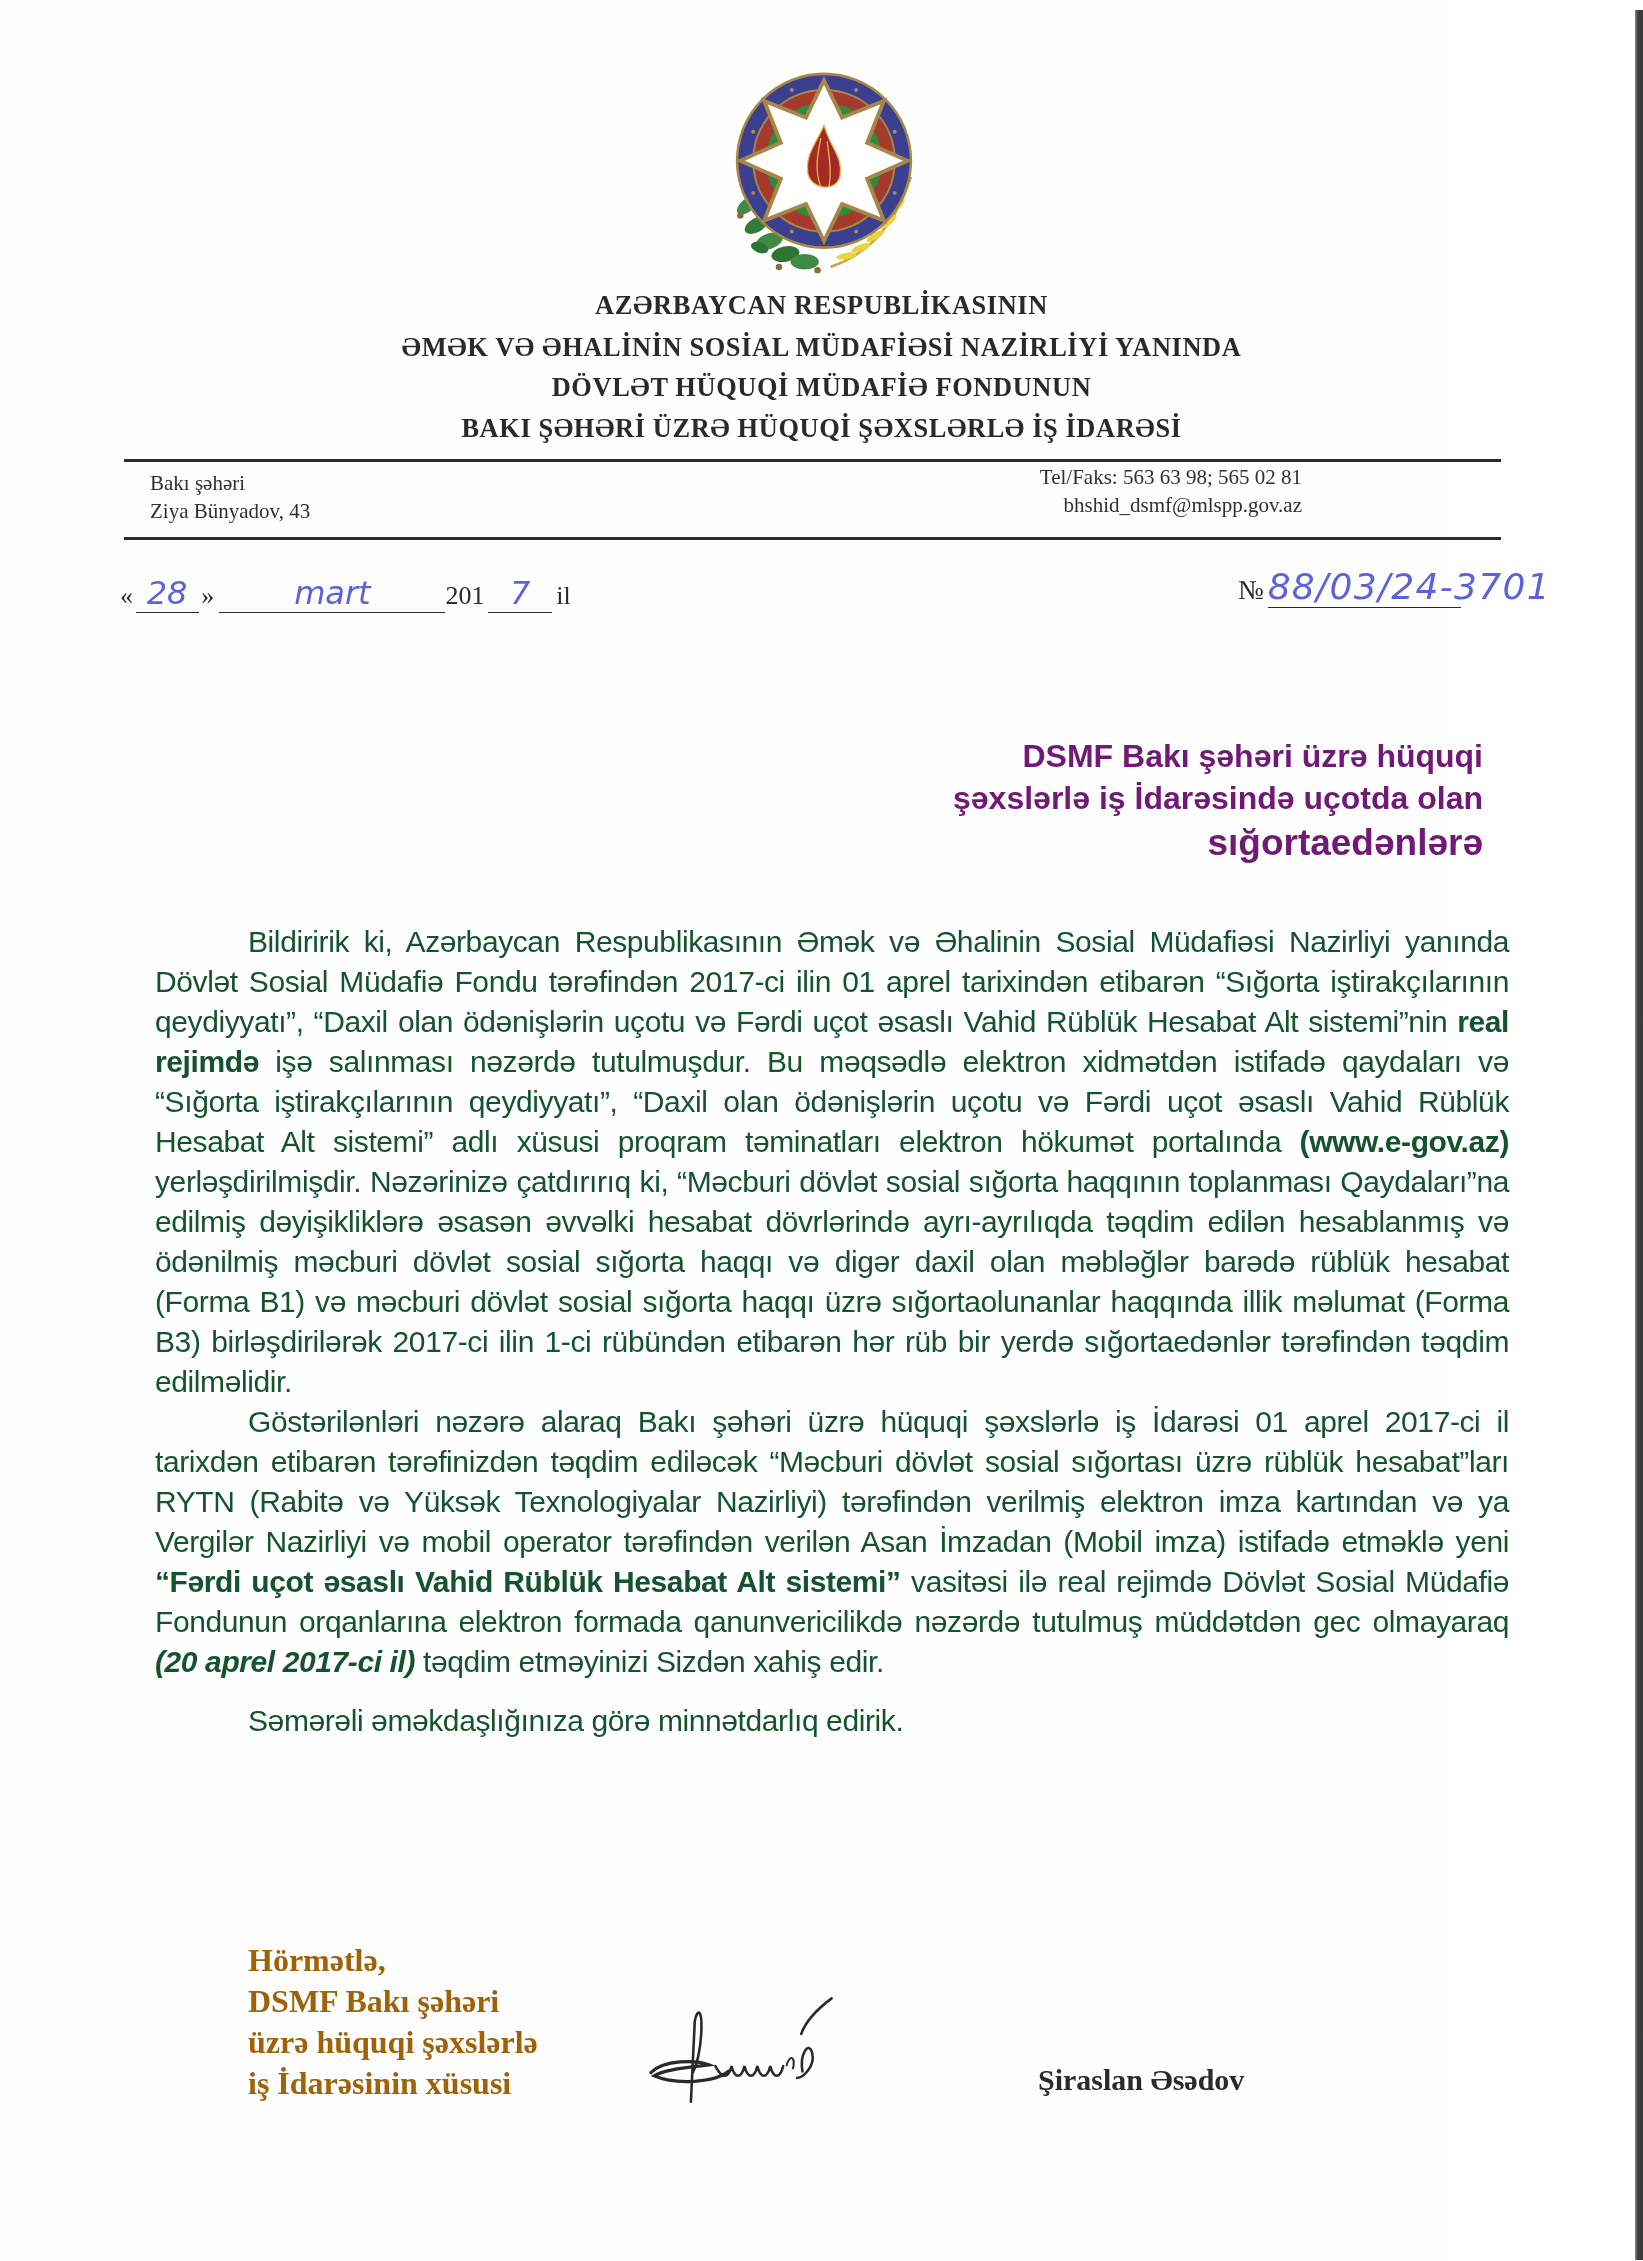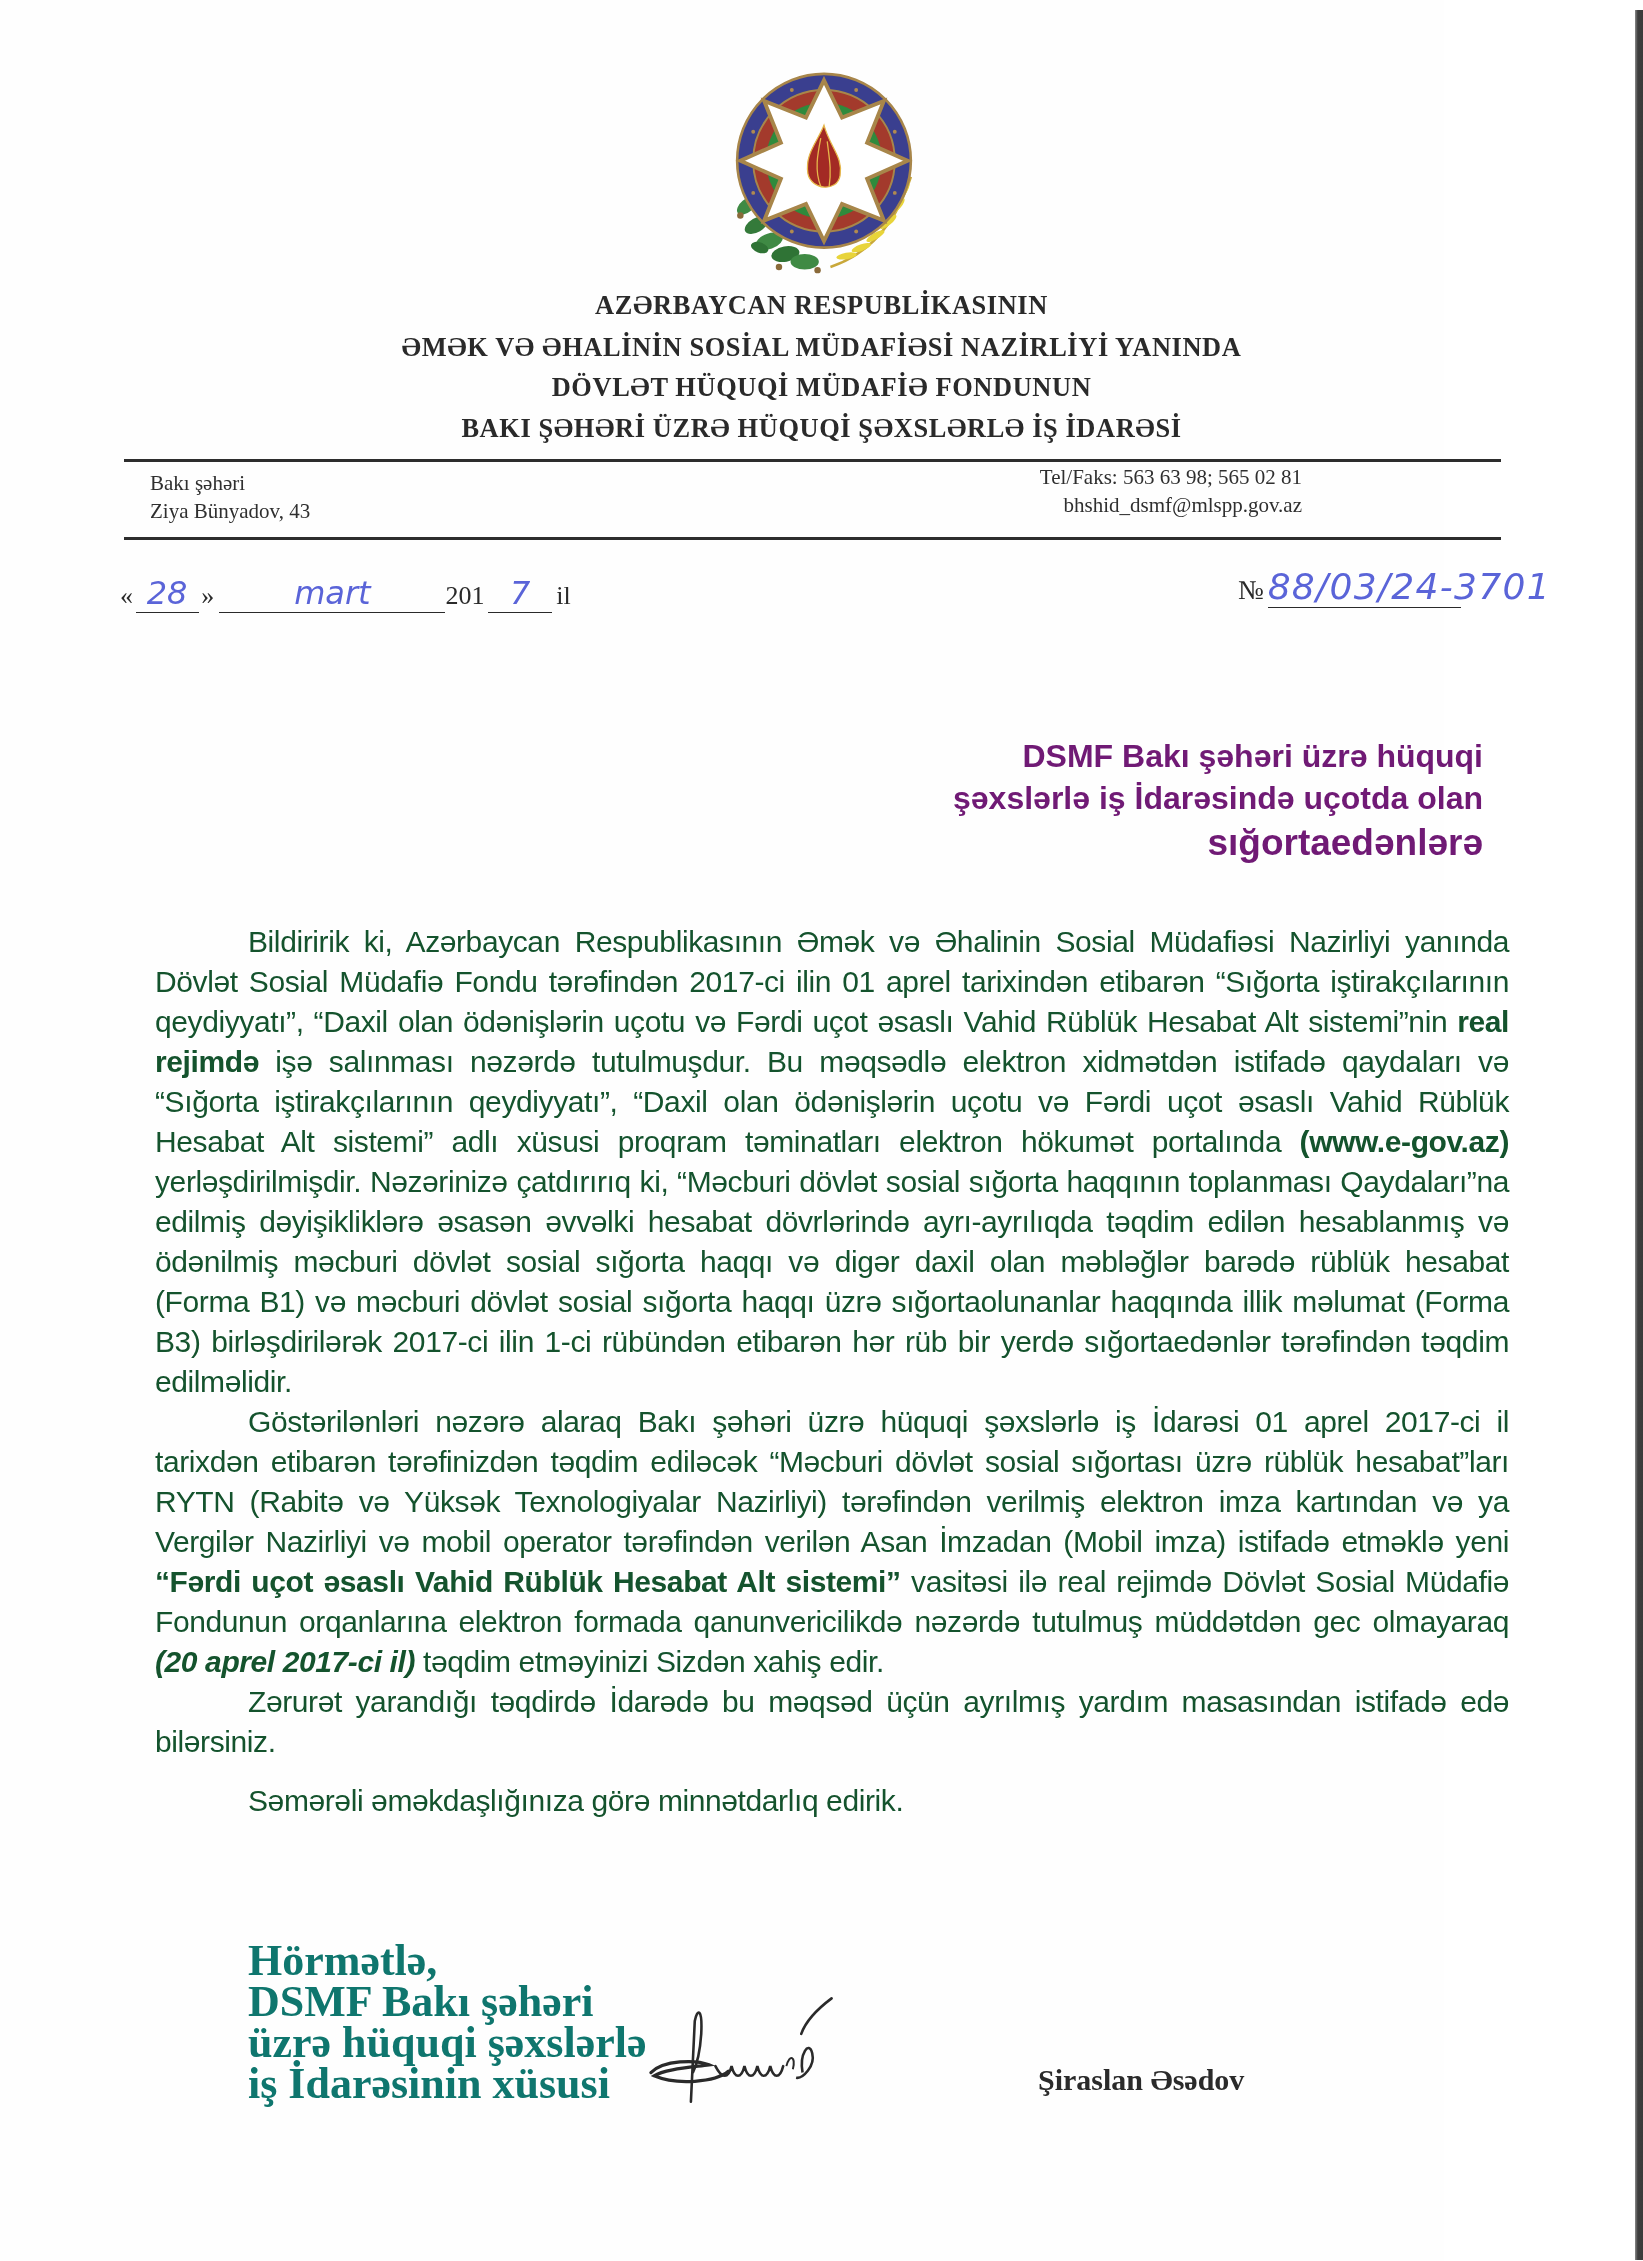--- a/index.html
+++ b/index.html
@@ -38,21 +38,21 @@
   .rcp-1 { top: 738px; font-size: 32px; }
   .rcp-2 { top: 780px; font-size: 32px; }
   .rcp-3 { top: 822px; font-size: 37px; }
 
   .body { position: absolute; left: 155px; width: 1354px; top: 922px; font-family: "Liberation Sans", sans-serif; font-size: 30px; line-height: 40px; color: #14532d; text-align: justify; letter-spacing: -0.4px; }
   .body p { margin: 0; text-indent: 93px; }
   .body b { font-weight: bold; }
   .body .bi { font-weight: bold; font-style: italic; }
   .body p.gap { margin-top: 19.3px; }
 
-  .closing { position: absolute; left: 248px; top: 1940px; font-family: "Liberation Serif", serif; font-weight: bold; font-size: 44px; line-height: 41px; color: #0f766e; }
+  .closing { position: absolute; left: 248px; top: 1940px; font-family: "Liberation Serif", serif; font-weight: bold; font-size: 32px; line-height: 41px; color: #a16207; }
   .signature { position: absolute; left: 638px; top: 1995px; width: 271px; height: 110px; }
   .signer { position: absolute; left: 1038px; top: 2063px; font-family: "Liberation Serif", serif; font-weight: bold; font-size: 30px; color: #2a2a2a; }
 </style>
 </head>
 <body>
 
 <div class="page">
 
   <div class="scan-edge"></div>
 
@@ -128,21 +128,20 @@
     <span>№</span><span class="f-num"><span class="numtext">88/03/24-3701</span></span>
   </div>
 
   <div class="recipient rcp-1">DSMF Bakı şəhəri üzrə hüquqi</div>
   <div class="recipient rcp-2">şəxslərlə iş İdarəsində uçotda olan</div>
   <div class="recipient rcp-3">sığortaedənlərə</div>
 
   <div class="body">
     <p><span>Bildiririk ki, Azərbaycan Respublikasının Əmək və Əhalinin Sosial Müdafiəsi Nazirliyi yanında Dövlət Sosial Müdafiə Fondu tərəfindən 2017-ci ilin 01 aprel tarixindən etibarən “Sığorta iştirakçılarının qeydiyyatı”, “Daxil olan ödənişlərin uçotu və Fərdi uçot əsaslı Vahid Rüblük Hesabat Alt sistemi”nin </span><b>real rejimdə</b><span> işə salınması nəzərdə tutulmuşdur. Bu məqsədlə elektron xidmətdən istifadə qaydaları və “Sığorta iştirakçılarının qeydiyyatı”, “Daxil olan ödənişlərin uçotu və Fərdi uçot əsaslı Vahid Rüblük Hesabat Alt sistemi” adlı xüsusi proqram təminatları  elektron hökumət portalında </span><b>(www.e-gov.az)</b><span> yerləşdirilmişdir. Nəzərinizə çatdırırıq ki, “Məcburi dövlət sosial sığorta haqqının toplanması Qaydaları”na edilmiş dəyişikliklərə əsasən əvvəlki hesabat dövrlərində ayrı-ayrılıqda təqdim edilən hesablanmış və ödənilmiş məcburi dövlət sosial sığorta haqqı və digər daxil olan məbləğlər barədə rüblük hesabat (Forma B1) və məcburi dövlət sosial sığorta haqqı üzrə sığortaolunanlar haqqında illik məlumat (Forma B3) birləşdirilərək 2017-ci ilin 1-ci rübündən etibarən hər rüb bir yerdə sığortaedənlər tərəfindən təqdim edilməlidir.</span></p>
     <p><span>Göstərilənləri nəzərə alaraq Bakı şəhəri üzrə hüquqi şəxslərlə iş İdarəsi 01 aprel 2017-ci il tarixdən etibarən tərəfinizdən təqdim ediləcək “Məcburi dövlət sosial sığortası üzrə rüblük hesabat”ları RYTN (Rabitə və Yüksək Texnologiyalar Nazirliyi) tərəfindən verilmiş elektron imza kartından və ya Vergilər Nazirliyi və mobil operator tərəfindən verilən Asan İmzadan (Mobil imza) istifadə etməklə yeni </span><b>“Fərdi uçot əsaslı Vahid Rüblük Hesabat Alt sistemi”</b><span> vasitəsi ilə real rejimdə Dövlət Sosial Müdafiə Fondunun orqanlarına  elektron formada qanunvericilikdə nəzərdə tutulmuş müddətdən gec olmayaraq </span><span class="bi">(20 aprel 2017-ci il)</span><span> təqdim etməyinizi Sizdən xahiş edir.</span></p>
-    <p>Zərurət yarandığı təqdirdə İdarədə bu məqsəd üçün ayrılmış yardım masasından istifadə edə bilərsiniz.</p>
     <p class="gap">Səmərəli əməkdaşlığınıza görə  minnətdarlıq edirik.</p>
   </div>
 
   <div class="closing">
     <div>Hörmətlə,</div>
     <div>DSMF Bakı şəhəri</div>
     <div>üzrə hüquqi şəxslərlə</div>
     <div>iş İdarəsinin xüsusi</div>
   </div>
 

